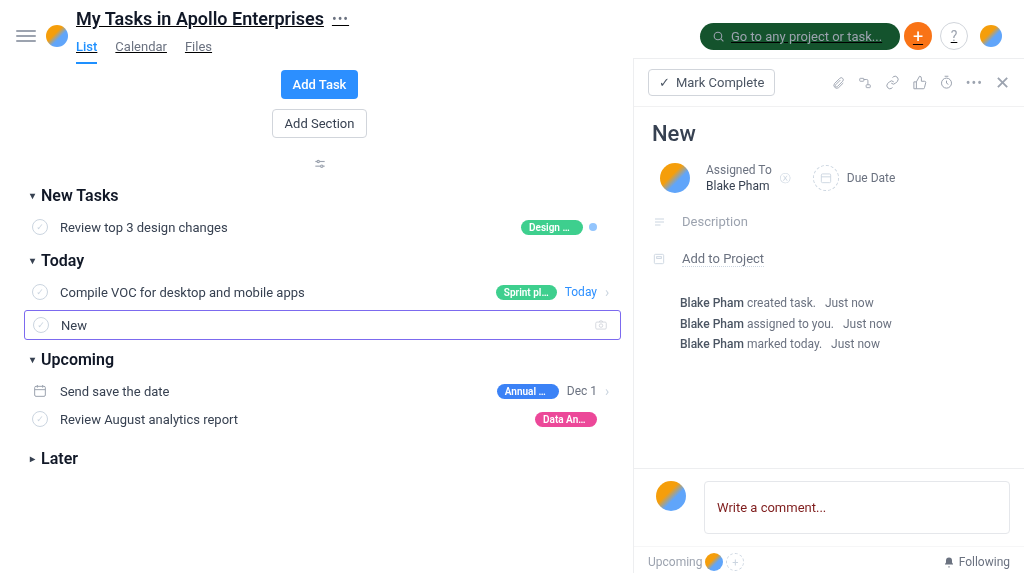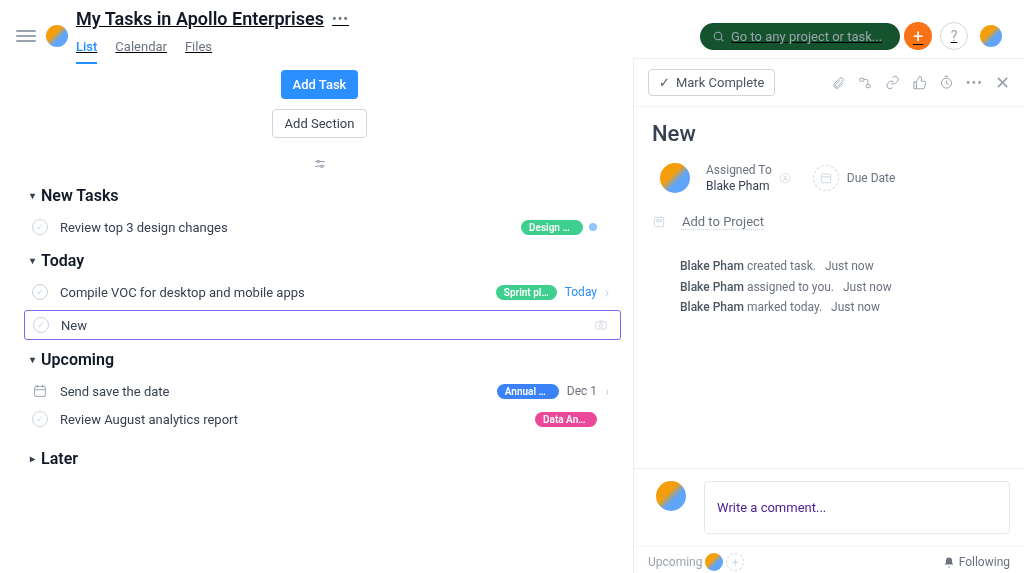--- a/index.html
+++ b/index.html
@@ -68,21 +68,21 @@
 .assign-name { color:#374151; }
 .due-circle { width:26px; height:26px; border:1px dashed #cbd5e0; border-radius:50%; display:flex; align-items:center; justify-content:center; color:#cbd5e0; font-size:13px;}
 .field-row { display:flex; align-items:center; gap:14px; color:#9ca3af; font-size:13px; margin-bottom:22px;}
 .field-icon { width:16px; text-align:center; font-size:14px;}
 .field-row.link span.txt { color:#6b7280; border-bottom:1px dotted #cbd5e0;}
 
 .activity { margin-left:28px; margin-top:26px; font-size:12px; color:#6b7280; line-height:1.7;}
 .activity b { color:#4b5563; font-weight:500;}
 
 .comment-area { padding:12px 14px; border-top:1px solid #edeef0; display:flex; gap:10px;}
-.comment-box { flex:1; border:1px solid #e5e7eb; border-radius:4px; padding:18px 12px; color:#4c1d95; font-size:13px; min-height:44px;}
+.comment-box { flex:1; border:1px solid #e5e7eb; border-radius:4px; padding:18px 12px; color:#7f1d1d; font-size:13px; min-height:44px;}
 .follow-bar { display:flex; align-items:center; padding:6px 14px 2px 14px; font-size:12px; color:#9ca3af; border-top:1px solid #f6f6f7;}
 .follow-bar .spacer { flex:1; }
 .bell { margin-right:4px; }
 .mini-avatar { width:18px; height:18px; border-radius:50%; background:linear-gradient(135deg,#f59e0b 40%,#60a5fa 60%); margin:0 3px;}
 .add-follower { width:18px; height:18px; border:1px dashed #cbd5e0; border-radius:50%; display:flex; align-items:center; justify-content:center; font-size:11px; color:#cbd5e0;}
 svg { display:block; }
 </style>
 </head>
 <body>
 
@@ -254,20 +254,30 @@
             <svg width="14" height="14" viewBox="0 0 24 24" fill="none" stroke="#cbd5e0" stroke-width="1.6">
                 <rect x="4" y="5" width="16" height="15" rx="2"></rect>
                 <line x1="4" y1="10" x2="20" y2="10"></line>
               </svg>
           </div>
           <div class="assign-text">
               <div class="assign-label">Due Date</div>
             </div>
         </div>
       </div>
+      <div class="field-row">
+        <span class="field-icon">
+          <svg width="15" height="12" viewBox="0 0 24 24" stroke="#cbd5e0" stroke-width="2">
+              <line x1="3" y1="6" x2="21" y2="6"></line>
+              <line x1="3" y1="12" x2="21" y2="12"></line>
+              <line x1="3" y1="18" x2="14" y2="18"></line>
+            </svg>
+        </span>
+        <span>Description</span>
+      </div>
       <div class="field-row link">
         <span class="field-icon">
           <svg width="14" height="14" viewBox="0 0 24 24" fill="none" stroke="#cbd5e0" stroke-width="1.6">
               <rect x="4" y="4" width="16" height="16" rx="2"></rect>
               <rect x="8" y="8" width="8" height="3"></rect>
             </svg>
         </span>
         <span class="txt">Add to Project</span>
       </div>
       <div class="activity">

